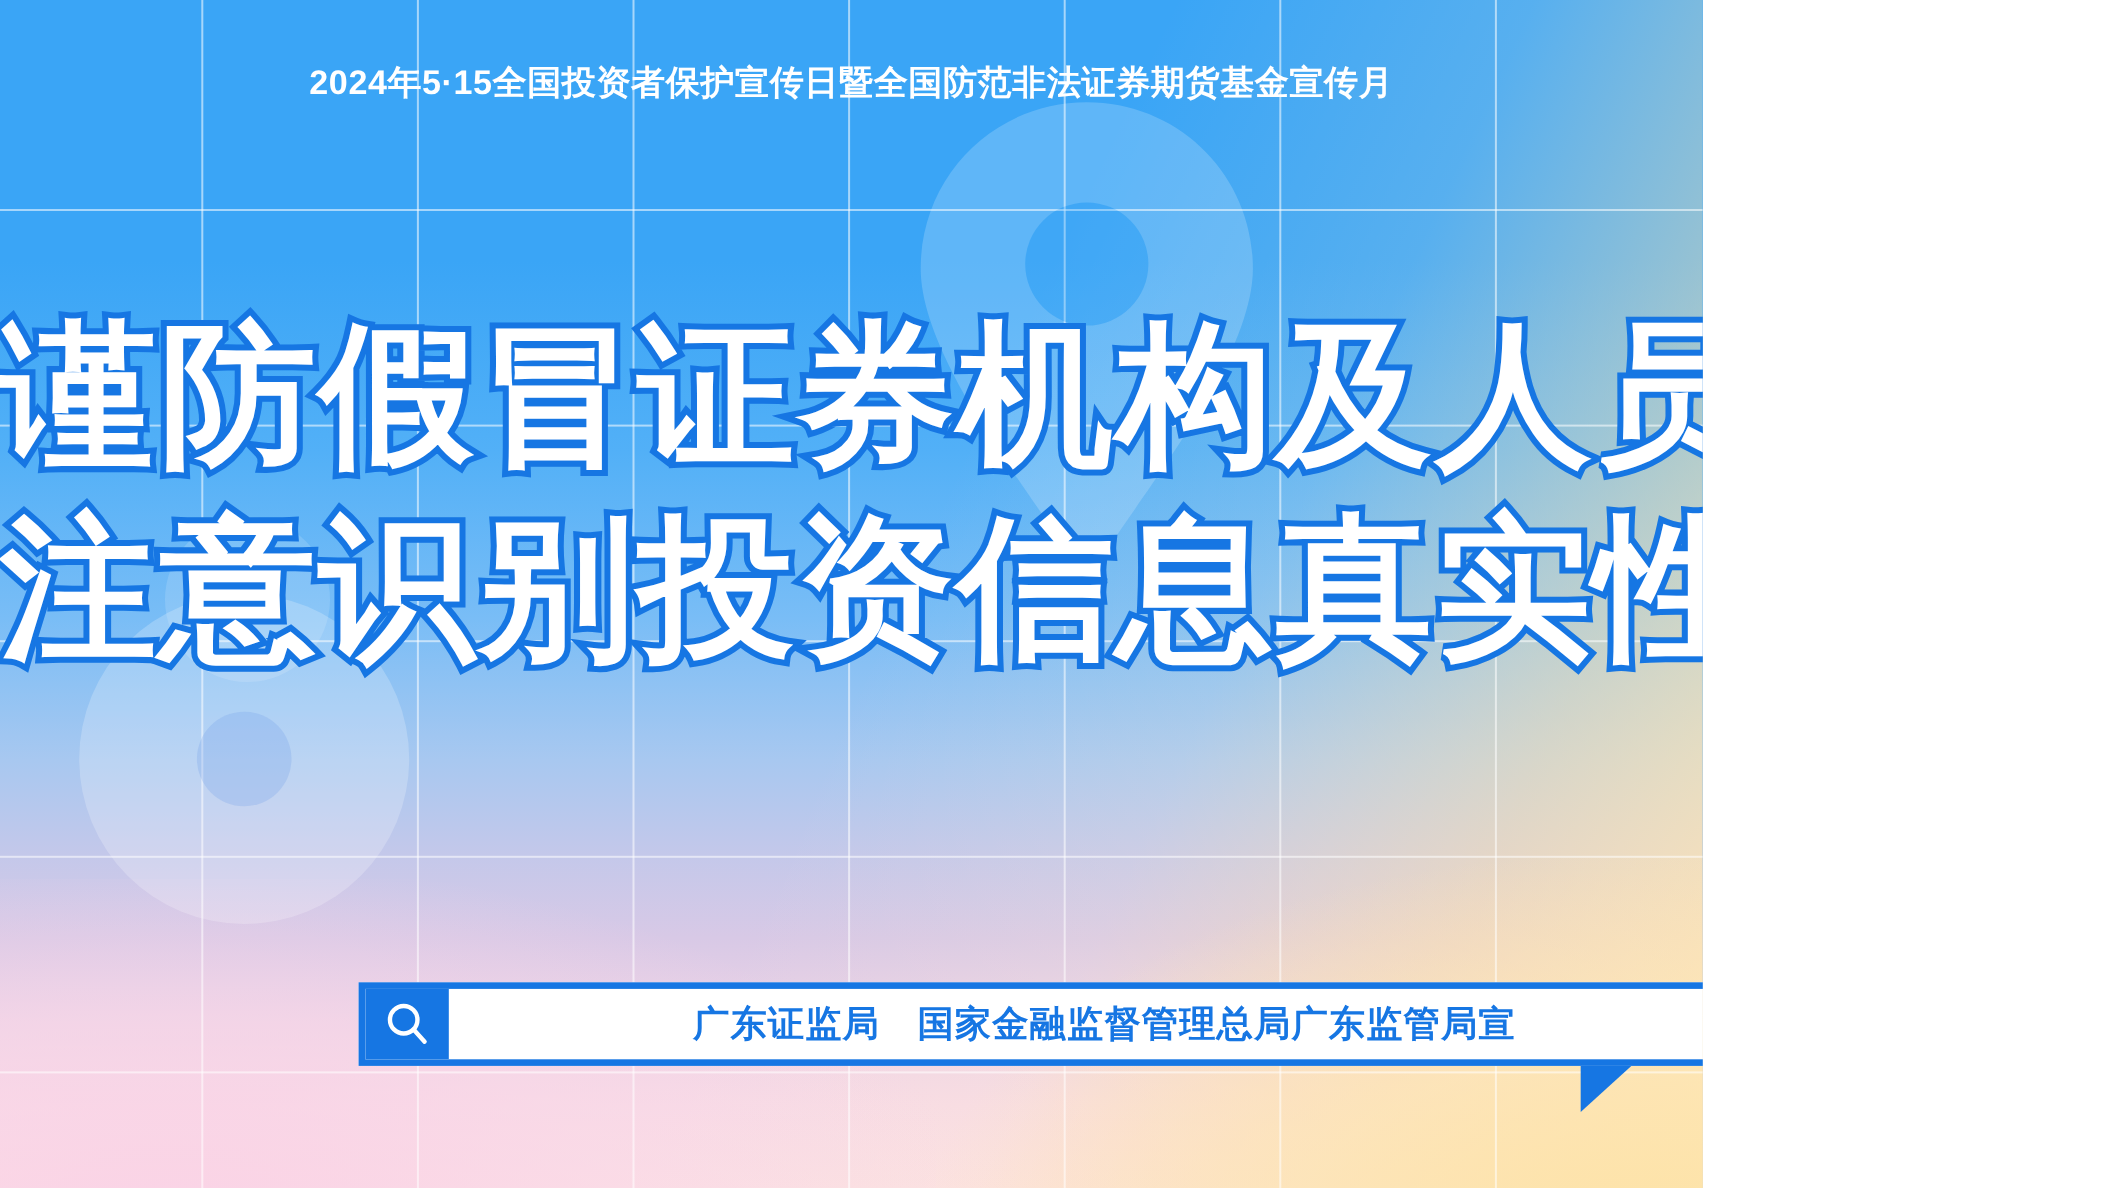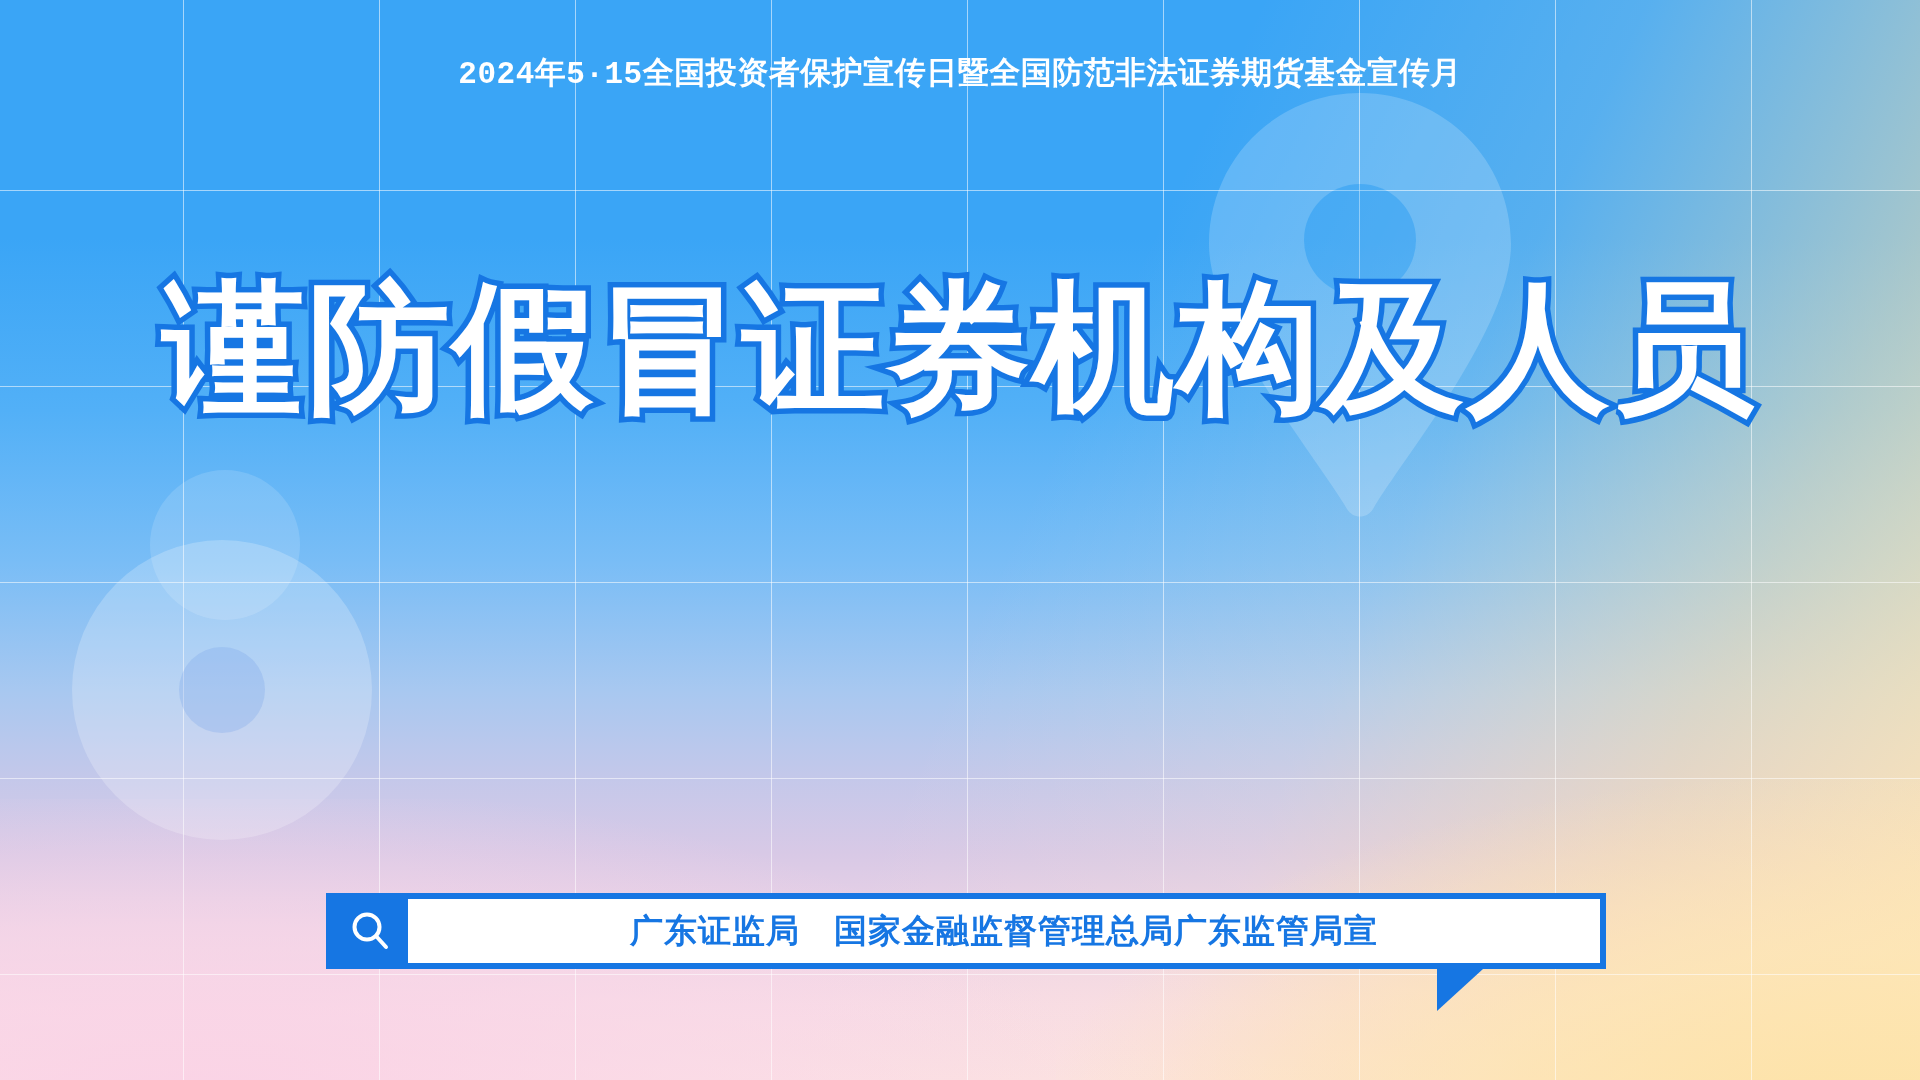--- a/index.html
+++ b/index.html
@@ -8,25 +8,24 @@
     padding: 0;
     background: #ffffff;
   }
   body {
     font-family: "Liberation Sans", "DejaVu Sans", sans-serif;
   }
 
   
   #banner {
     position: relative;
-    width: 1920px;
+    width: 1548px;
     height: 1080px;
     overflow: hidden;
     background: #3aa5f6;
-    font-family: Liberation Mono, monospace;
   }
 
   
   .bg-base {
     position: absolute;
     inset: 0;
     background:
       linear-gradient(to bottom,
         #3aa5f6 0%,
         #3aa5f6 22%,
@@ -254,20 +253,21 @@
     <div class="ring-outer"></div>
     <div class="ring-inner"></div>
   </div>
 
   <div class="header-line">
     <span class="htext">2024年5·15全国投资者保护宣传日暨全国防范非法证券期货基金宣传月</span>
   </div>
 
   <div class="title-block">
     <span class="title-line">谨防假冒证券机构及人员</span>
+    <span class="title-line">注意识别投资信息真实性</span>
   </div>
 
   <div class="bottom-bar">
     <div class="bar-tail"></div>
     <div class="bar-shell">
       <div class="bar-icon">
         <svg width="42" height="42" viewBox="0 0 42 42" xmlns="http://www.w3.org/2000/svg" aria-hidden="true">
           <circle cx="18" cy="17" r="12.5" fill="none" stroke="#ffffff" stroke-width="4"></circle>
           <line x1="27" y1="26" x2="37" y2="37" stroke="#ffffff" stroke-width="4" stroke-linecap="round"></line>
         </svg>

